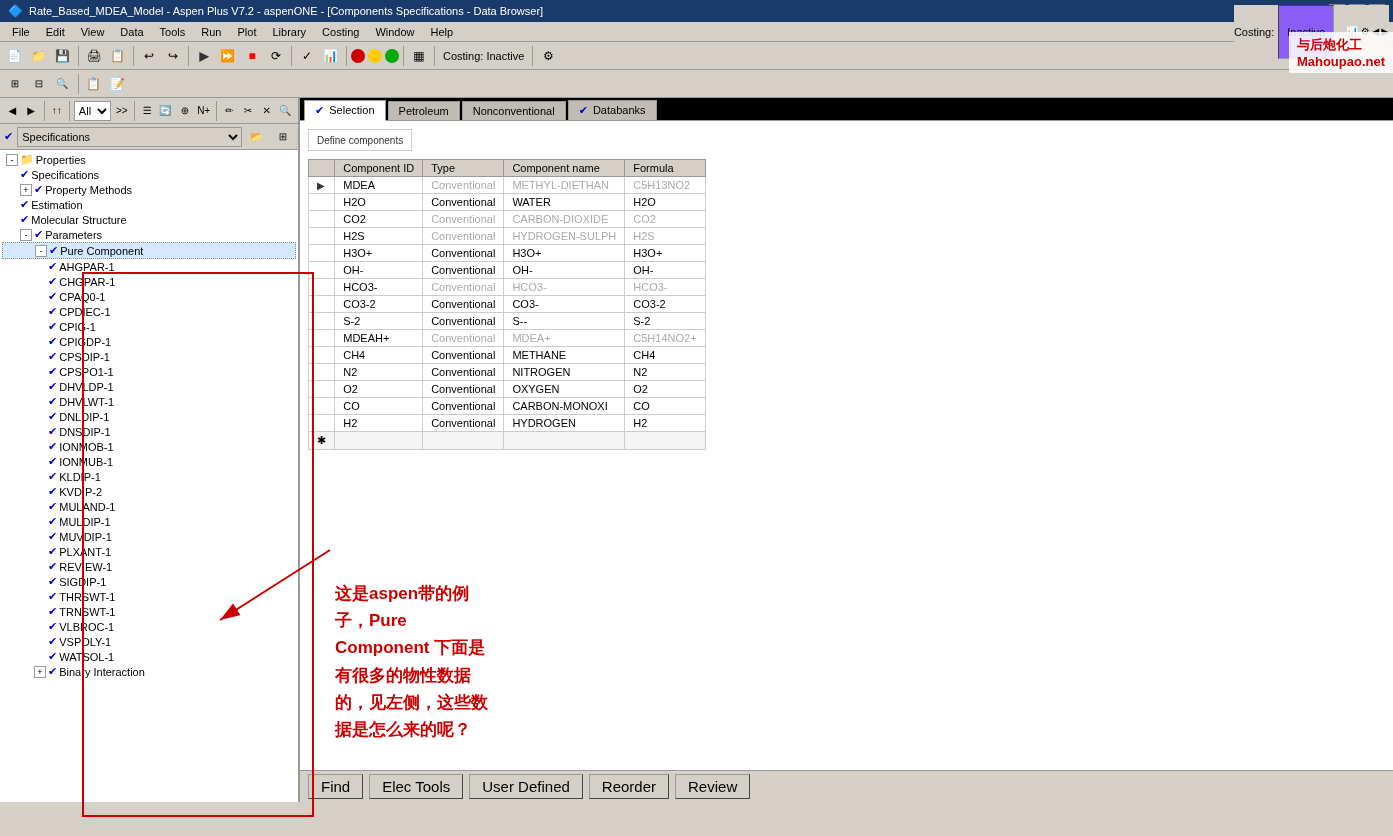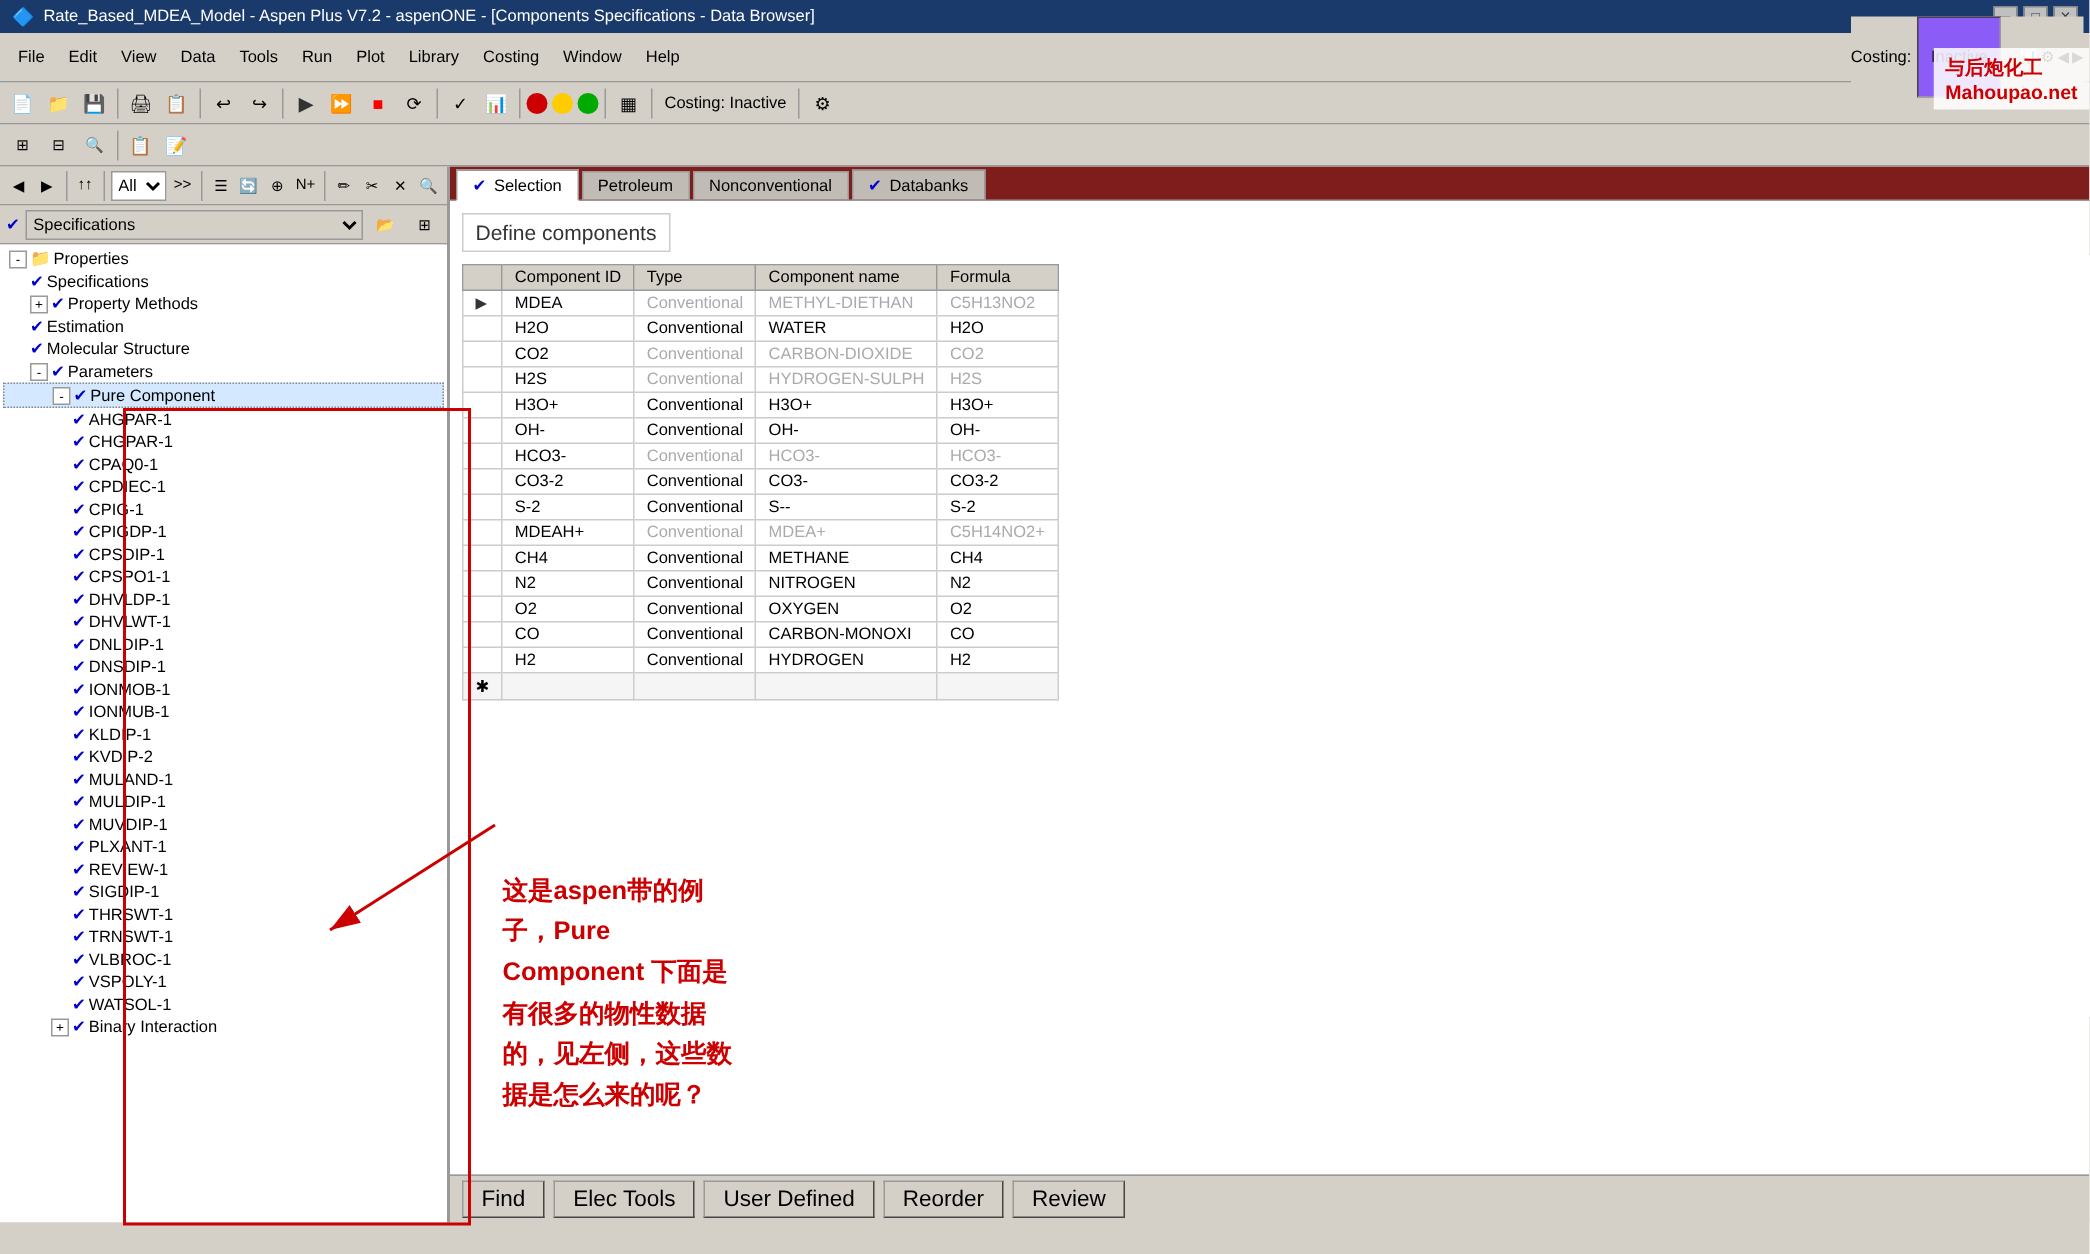--- a/index.html
+++ b/index.html
@@ -16,21 +16,21 @@
       font-size: 11px;
       justify-content: space-between;
     }
     .title-bar-left { display: flex; align-items: center; gap: 6px; }
     .title-bar-right { display: flex; align-items: center; gap: 4px; }
     .title-btn { width: 16px; height: 14px; background: #c0c0c0; border: 1px solid #888; font-size: 9px; display: flex; align-items: center; justify-content: center; cursor: pointer; color: #333; }
 
     
     .menu-bar {
       background: #d4d0c8;
-      height: 33px;
+      height: 20px;
       display: flex;
       align-items: center;
       padding: 0 4px;
       border-bottom: 1px solid #999;
     }
     .menu-item {
       padding: 2px 8px;
       cursor: pointer;
       font-size: 11px;
     }
@@ -109,21 +109,21 @@
     .tree-indent-3 { padding-left: 32px; }
     .tree-indent-4 { padding-left: 46px; }
     .tree-expand { width: 12px; height: 12px; border: 1px solid #999; display: flex; align-items: center; justify-content: center; font-size: 9px; cursor: pointer; background: white; flex-shrink: 0; }
     .check-icon { color: #0000cc; font-size: 11px; flex-shrink: 0; }
     .tree-label { font-size: 11px; }
 
     
     .tab-bar {
       display: flex;
       align-items: flex-end;
-      background: #7f1d1d;
+      background: #000000;
       padding: 2px 4px 0;
       border-bottom: 1px solid #999;
       text-align: right;
     }
     .tab {
       padding: 3px 10px;
       border: 1px solid #999;
       border-bottom: none;
       background: #c0bbb5;
       cursor: pointer;
@@ -138,21 +138,21 @@
     }
     .tab-check { color: #0000cc; margin-right: 2px; }
 
     
     .content-area {
       flex: 1;
       background: white;
       padding: 8px;
       overflow: auto;
     }
-    .section-label { font-size: 14px; margin-bottom: 6px; color: #333; }
+    .section-label { font-size: 10px; margin-bottom: 6px; color: #333; }
 
     
     .data-table { border-collapse: collapse; width: auto; min-width: 370px; }
     .data-table th {
       background: #d4d0c8;
       border: 1px solid #999;
       padding: 2px 8px;
       font-size: 11px;
       font-weight: normal;
       text-align: left;

